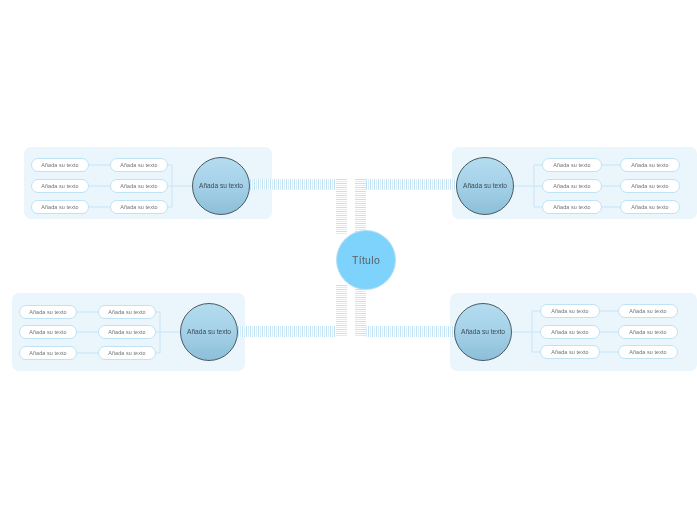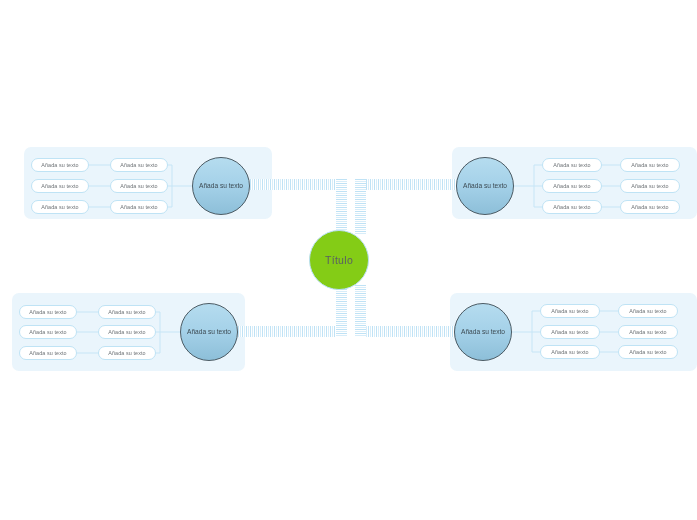--- a/index.html
+++ b/index.html
@@ -58,26 +58,26 @@
   #lines {
     position: absolute;
     left: 0; top: 0;
     width: 697px; height: 520px;
     pointer-events: none;
   }
 
   
   .center-node {
     position: absolute;
-    left: 309px;
+    left: 336px;
     top: 230px;
     width: 60px;
     height: 60px;
     border-radius: 50%;
-    background: #84cc16;
+    background: #7dd3fc;
     border: 1.2px solid #b9e0f3;
     box-sizing: border-box;
     display: flex;
     align-items: center;
     justify-content: center;
     z-index: 6;
   }
   .center-node .label {
     font-size: 10.5px;
     color: #5a5f63;

